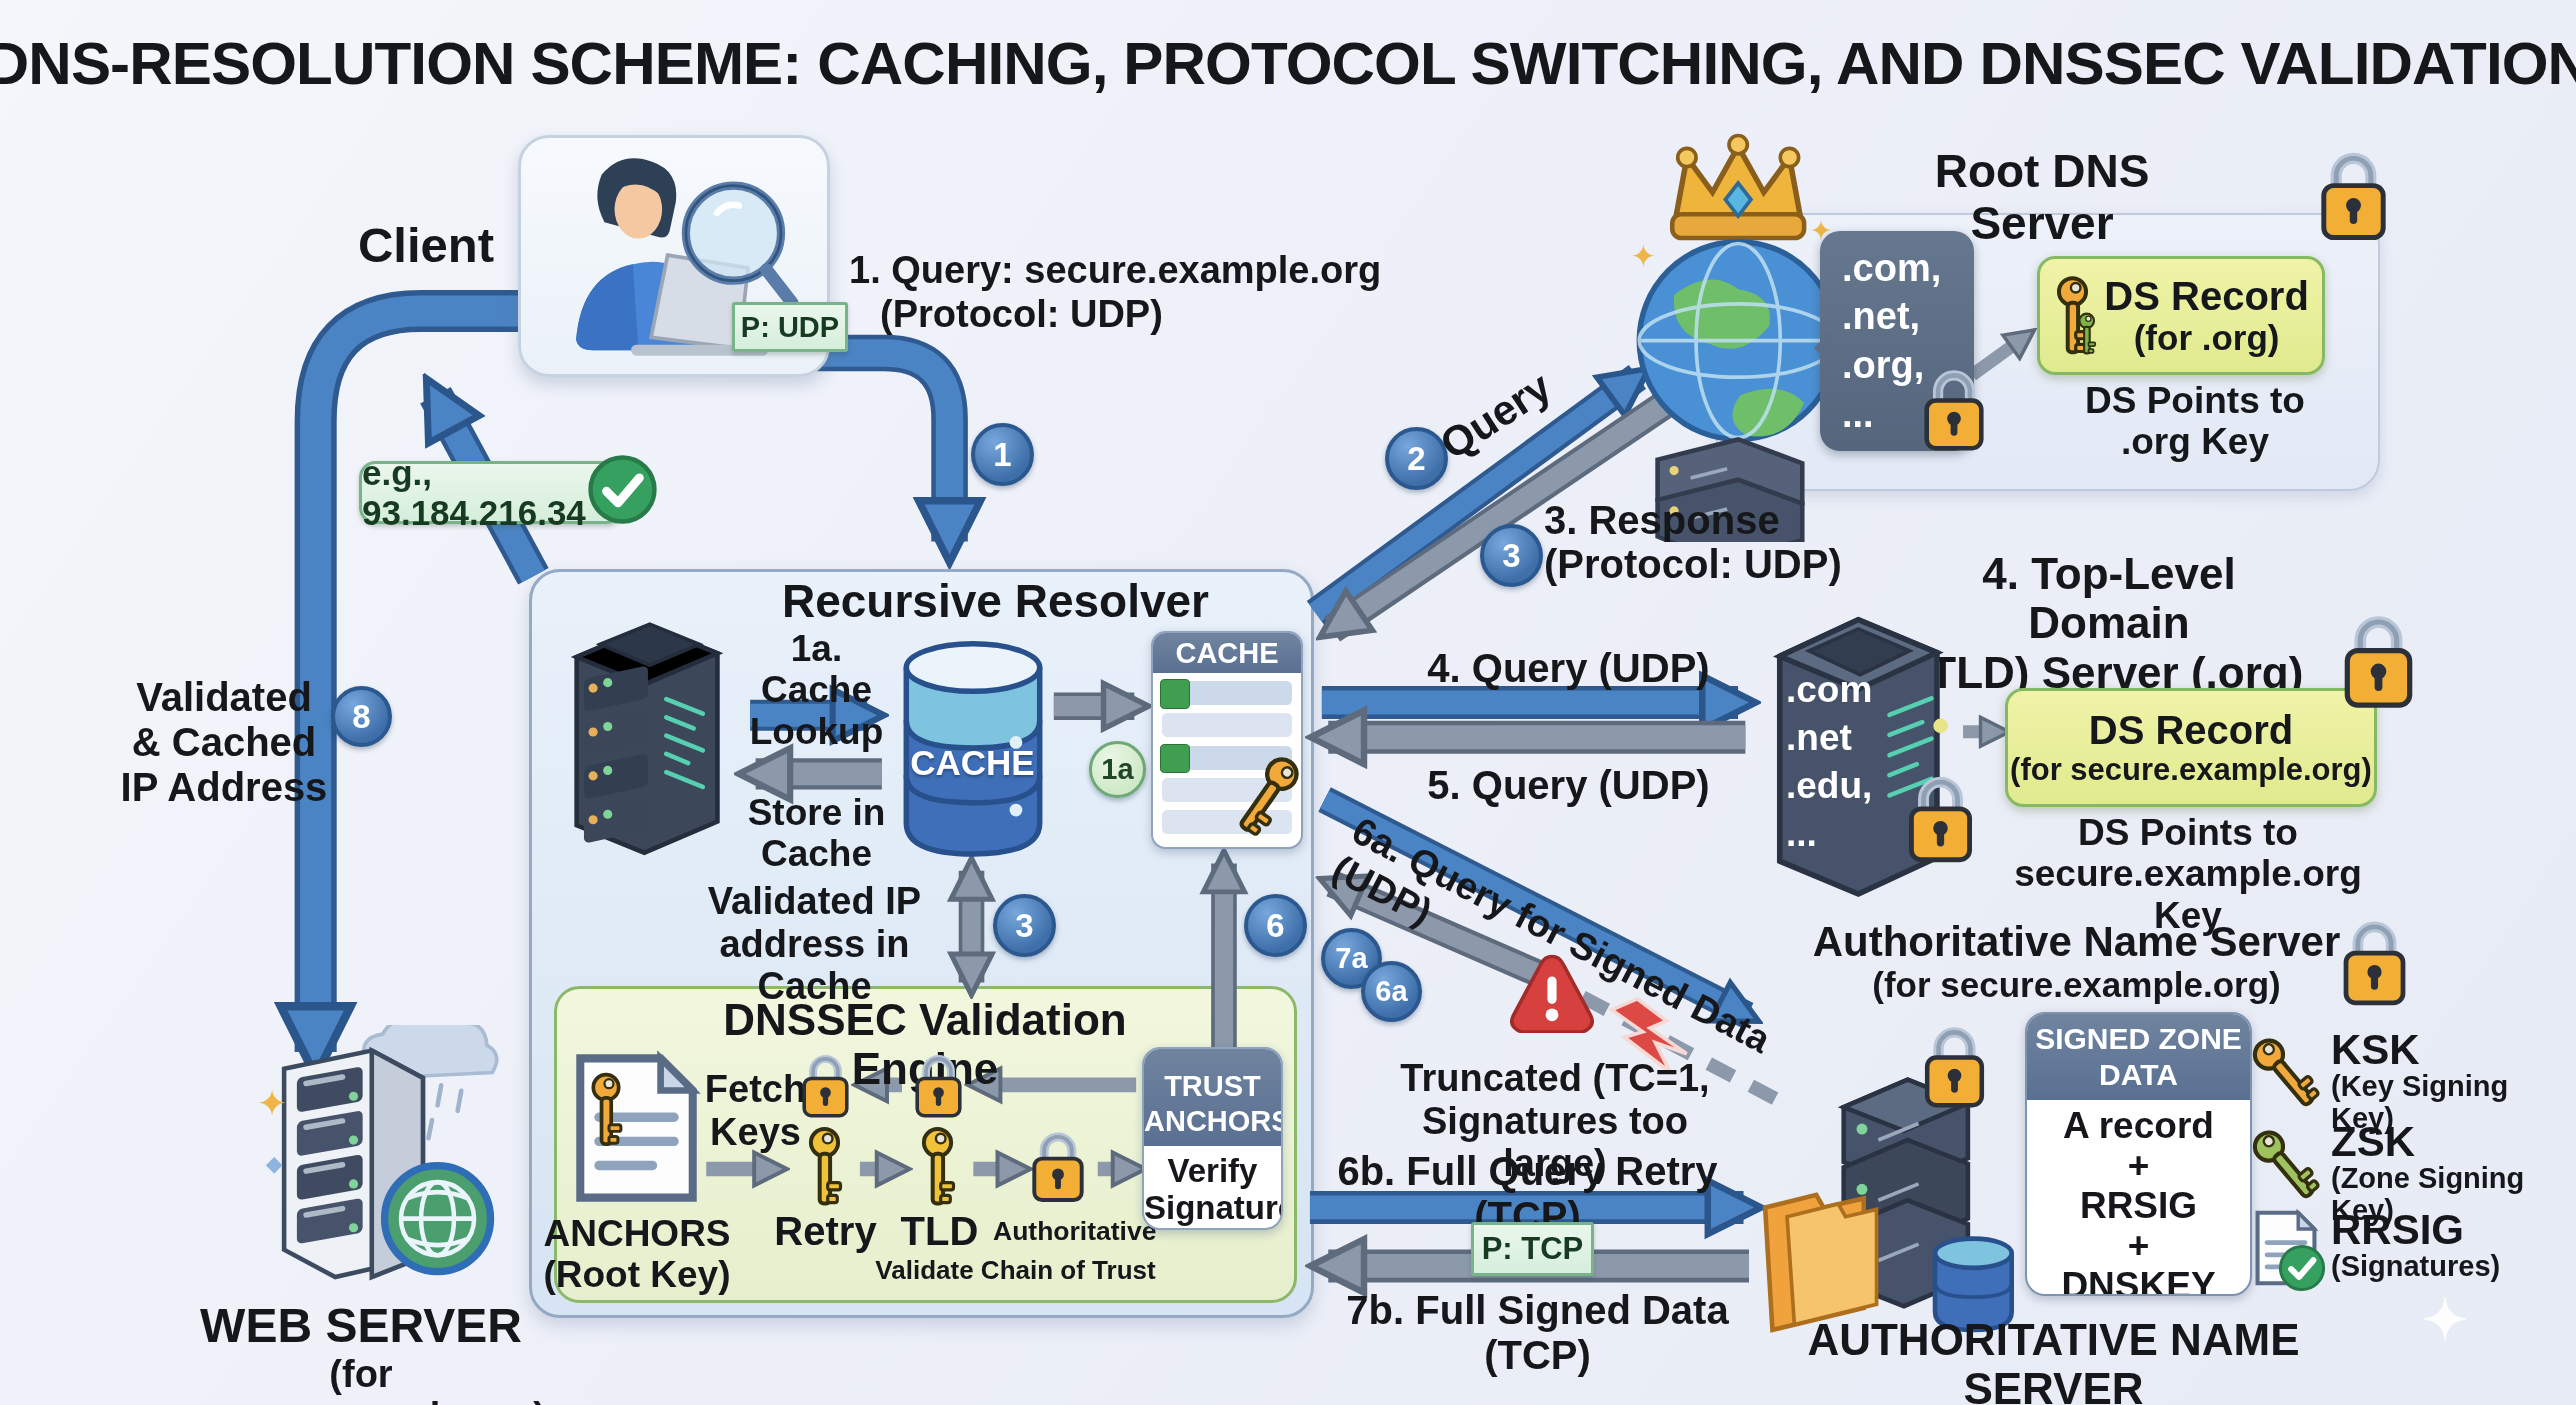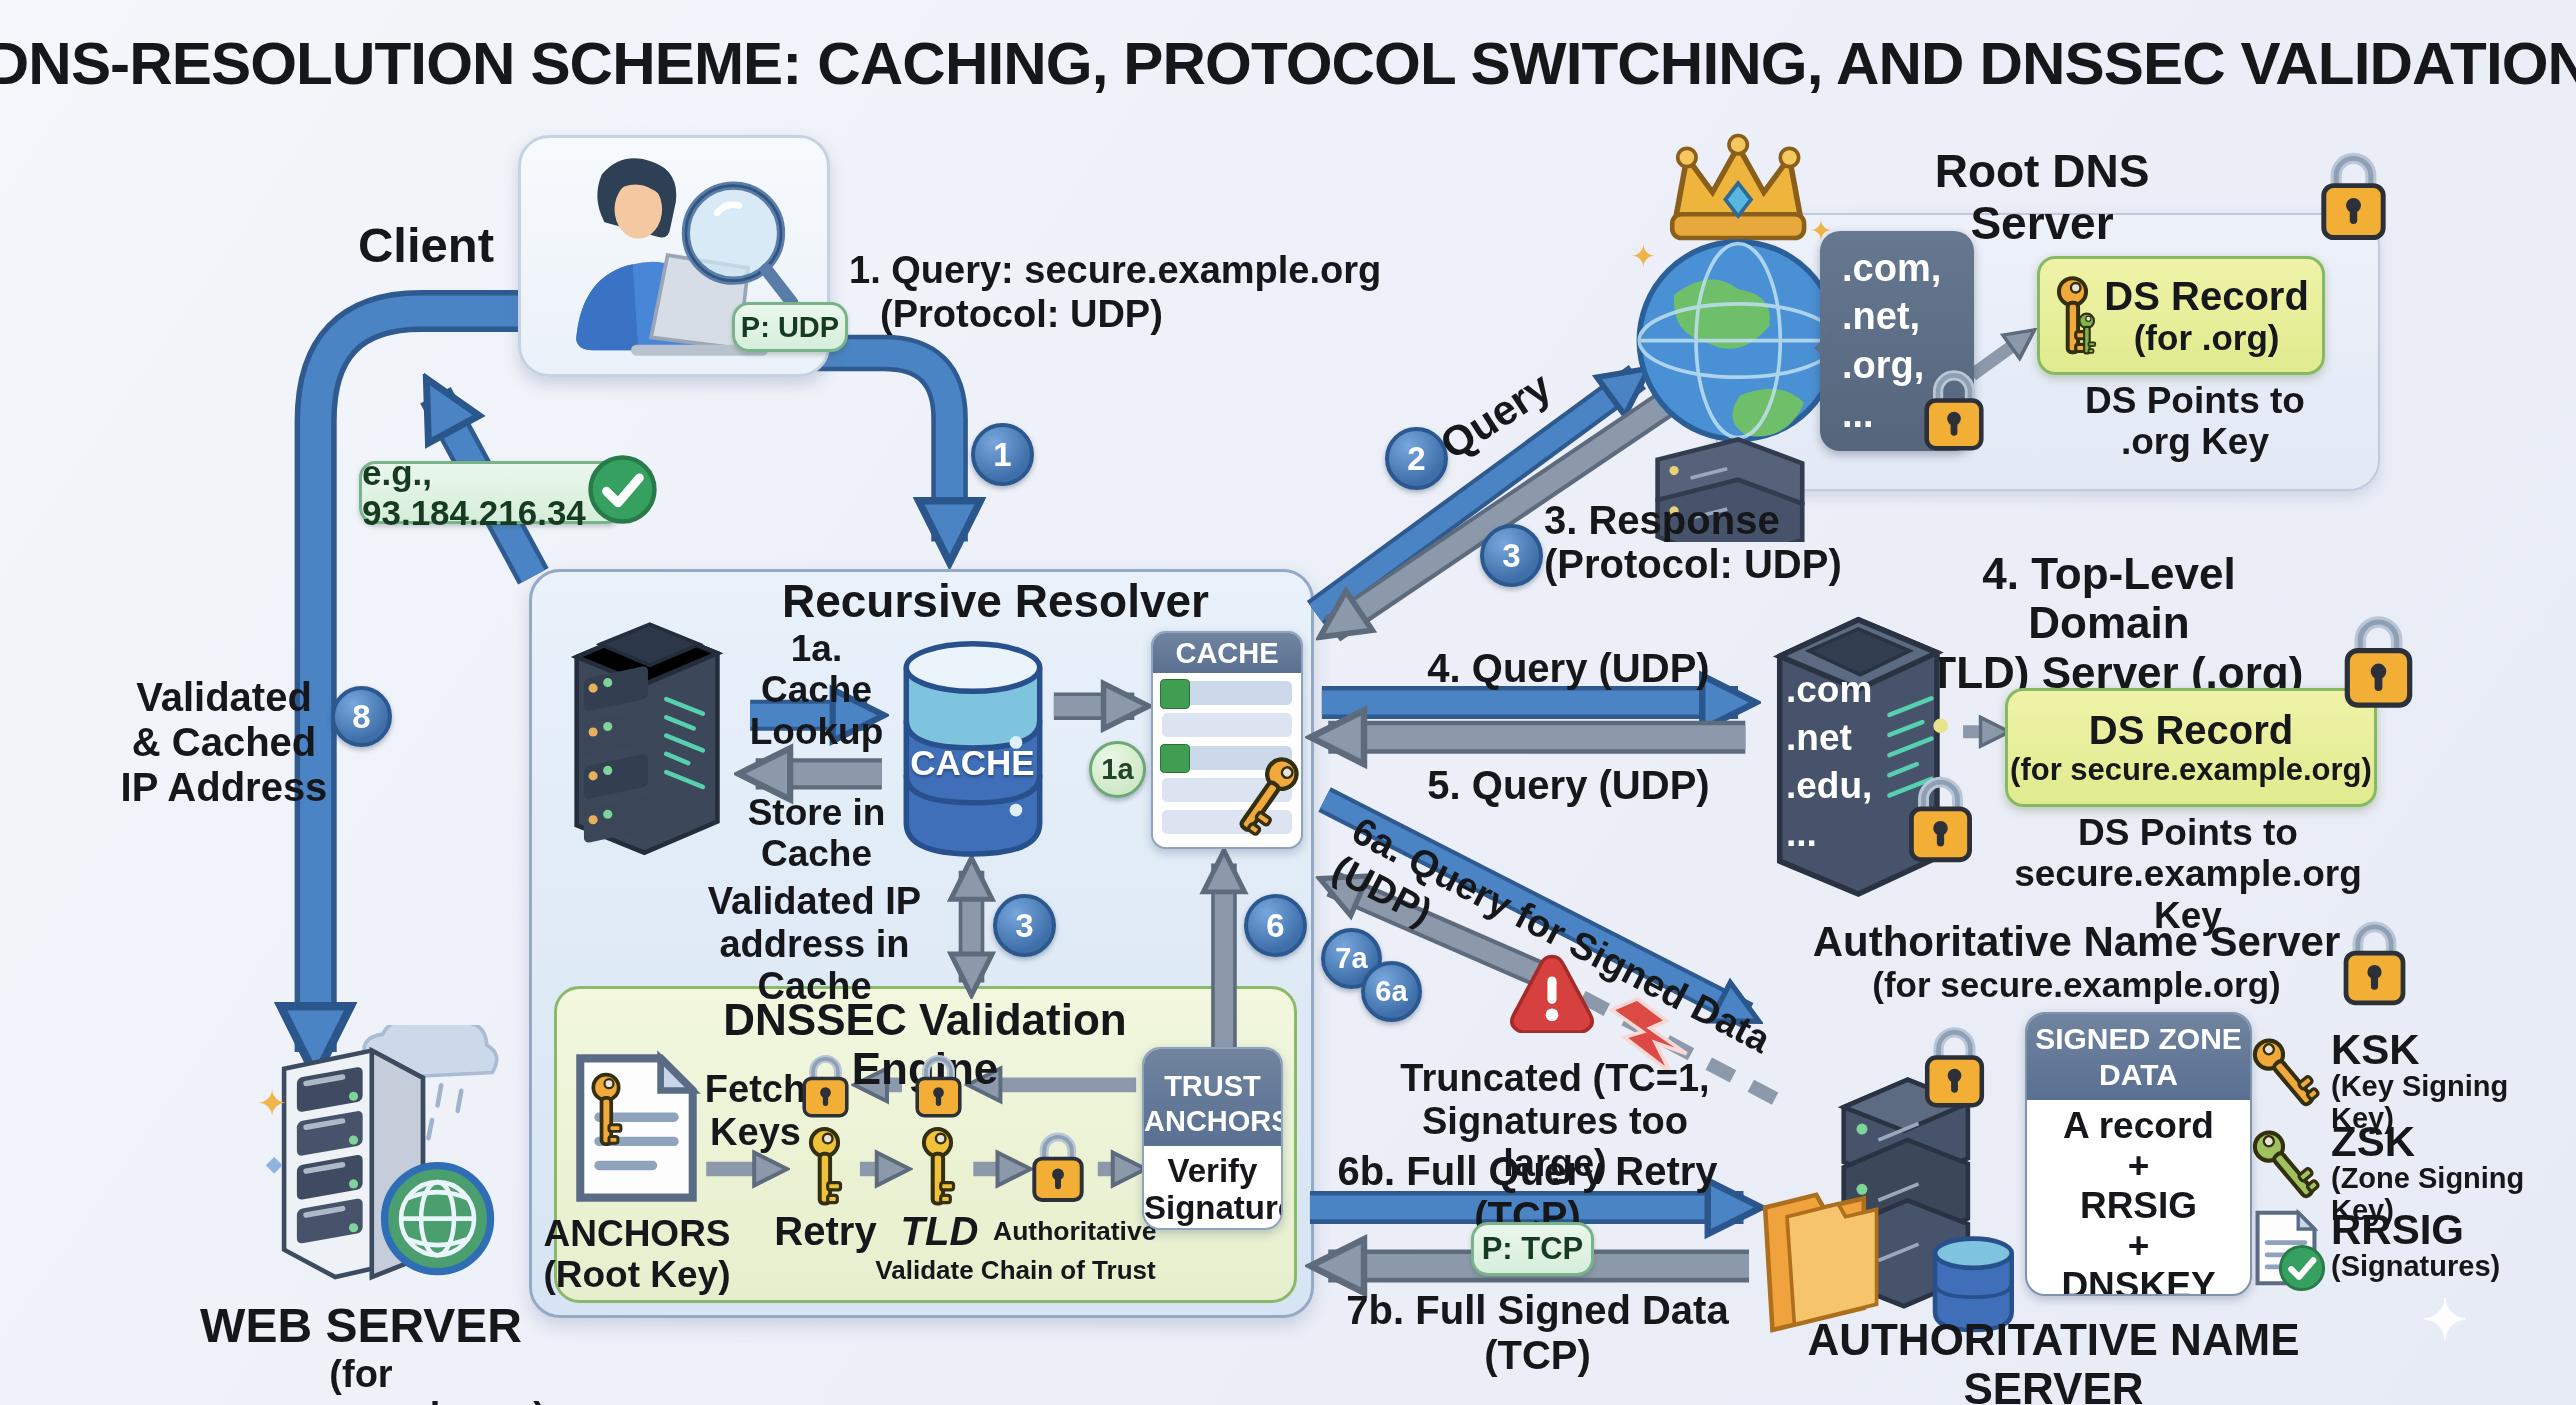--- a/index.html
+++ b/index.html
@@ -12,21 +12,21 @@
   .white{color:#fff;}
   .title{width:100%;top:31px;left:0;font-size:59px;letter-spacing:-0.9px;transform:scaleX(1.02);font-weight:800;}
   .badge{position:absolute;border-radius:50%;display:flex;align-items:center;justify-content:center;
          font-weight:800;color:#fff;
          background:radial-gradient(circle at 35% 28%,#77a7dc,#3e6fa9 70%);
          border:4.6px solid #2c5890;box-shadow:0 2.7px 5.5px rgba(40,60,90,.35);}
   .badge-green{background:radial-gradient(circle at 35% 28%,#eaf7e4,#cfe9c8 70%);
                border:3.7px solid #6fa877;color:#204627;}
   .pill{position:absolute;display:flex;align-items:center;justify-content:center;font-weight:800;
         background:linear-gradient(180deg,#eaf7ec,#d6eedb);border:3.7px solid #79b389;
-        border-radius:17px;color:#173a22;box-shadow:0 2.7px 4.6px rgba(50,80,60,.25);}
+        border-radius:3px;color:#173a22;box-shadow:0 2.7px 4.6px rgba(50,80,60,.25);}
   .panel{position:absolute;border-radius:31px;}
   .root-panel{background:linear-gradient(180deg,#edf1fa,#e2e9f5);border:2.7px solid #bfcadd;box-shadow:0 5.5px 12.8px rgba(90,110,150,.18);}
   .resolver-box{background:linear-gradient(180deg,#e9f1fa,#d6e4f3);border:3.7px solid #93a9c4;box-shadow:0 7.3px 16.5px rgba(80,100,140,.22);}
   .engine-box{background:linear-gradient(180deg,#f2f7de,#e6efcd);border:3.7px solid #8cb express;border:3.7px solid #8cb86a;border-radius:25.6px;}
   .ds-box{position:absolute;background:linear-gradient(180deg,#f0f3a8,#e0ea8e);border:3.7px solid #85ba62;
           border-radius:18.3px;box-shadow:0 3.7px 9.1px rgba(90,110,60,.3);display:flex;flex-direction:column;
           align-items:center;justify-content:center;}
   .bubble{position:absolute;background:linear-gradient(180deg,#66788f,#54657c);border-radius:20px;
           box-shadow:0 3.7px 9.1px rgba(50,60,80,.35);}
   .bubble:before{content:"";position:absolute;left:-24px;top:45%;border:18.3px solid transparent;border-right-color:#5c6e86;}
@@ -422,21 +422,21 @@
     <svg width="53" height="88" viewBox="0 0 64 110">
         <use href="#sym-key"></use>
       </svg>
   </div>
   <div class="abs" style="left:1028px;top:1127px;width:60px;height:79px;">
     <svg width="60" height="79" viewBox="0 0 60 80">
         <use href="#sym-lock"></use>
       </svg>
   </div>
   <div class="lbl" style="left:773px;top:1209px;width:105px;font-size:40px;">Retry</div>
-  <div class="lbl" style="left:889px;top:1209px;width:101px;font-size:40px;font-style:italic;">TLD</div>
+  <div class="lbl" style="left:889px;top:1209px;width:101px;font-size:40px;">TLD</div>
   <div class="lbl" style="left:993px;top:1217px;width:133px;font-size:26.5px;">Authoritative</div>
 
   <div class="card" style="left:1142px;top:1047px;width:137px;height:179px;border-radius:18.3px;">
     <div class="head" style="height:77px;font-size:29px;line-height:1.2;padding-top:20px;">
       <div>TRUST</div>
       <div>ANCHORS</div>
     </div>
     <div class="lbl" style="position:relative;width:100%;font-size:33px;margin-top:7.3px;">
       <div>Verify</div>
       <div>Signatures</div>

